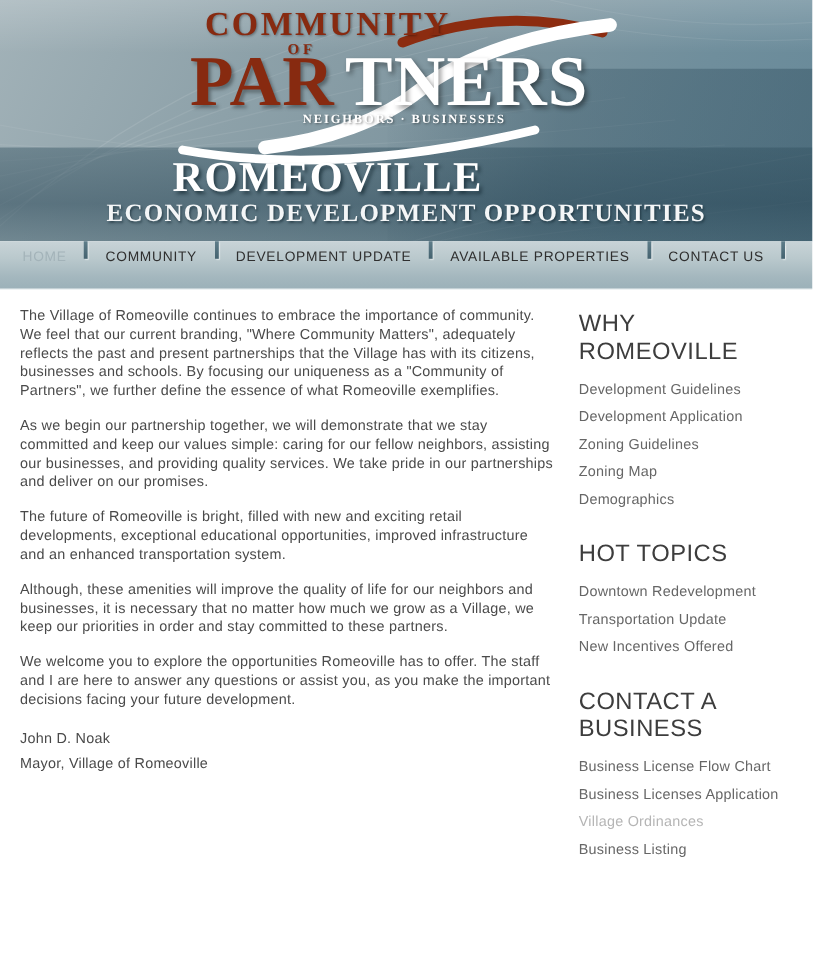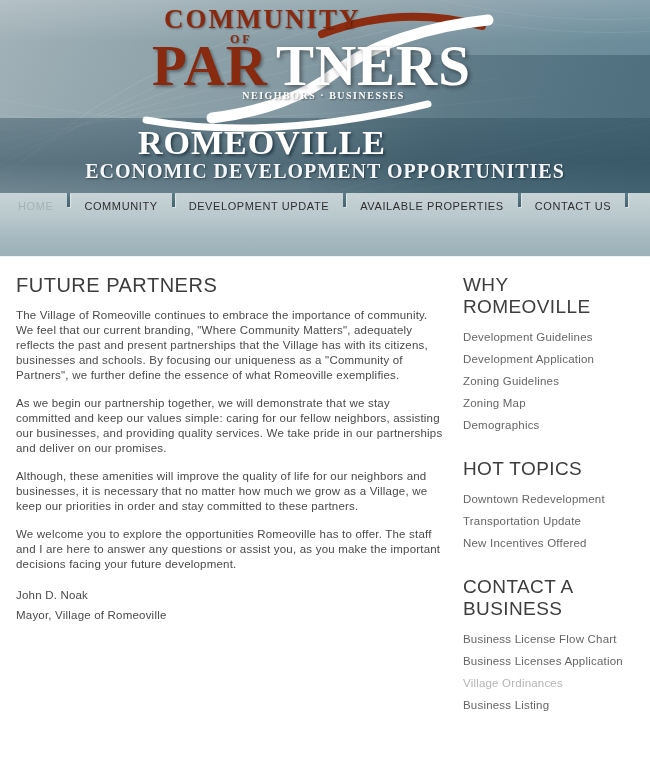--- a/index.html
+++ b/index.html
@@ -62,21 +62,21 @@
   }
   .site-subtitle {
     position:absolute; left:0; width:650px; top:160px; text-align:center;
     font-family:"Liberation Serif", serif; font-weight:bold;
     color:#f4f6f7; font-size:20px; letter-spacing:1px; z-index:4;
     text-shadow:1px 1px 2px rgba(15,35,45,0.6);
   }
 
   
   .nav {
-    position:relative; width:650px; height:64px;
+    position:relative; width:650px; height:39px;
     background:linear-gradient(180deg, #c8d3d7 0%, #bac9cd 35%, #a4b7be 75%, #9cb1b9 100%);
     border-bottom:1px solid #eef2f3;
   }
   .nav-row { display:flex; align-items:flex-start; padding-left:18px; height:24px; }
   .nav-item {
     font-size:11px; letter-spacing:0.6px; color:#2f2f2f;
     padding-top:7px; cursor:pointer; white-space:nowrap;
   }
   .nav-item.active { color:#a3b3b9; cursor:default; }
   .nav-sep {
@@ -166,23 +166,23 @@
     <div class="nav-item">AVAILABLE PROPERTIES</div>
     <div class="nav-sep"></div>
     <div class="nav-item">CONTACT US</div>
     <div class="nav-sep"></div>
   </div>
 </div>
 
 <div class="content">
 
   <div class="main-col">
-    <h1 class="page-title">FUTURE PARTNERS</h1>
     <p>The Village of Romeoville continues to embrace the importance of community. We feel that our current branding, "Where Community Matters", adequately reflects the past and present partnerships that the Village has with its citizens, businesses and schools. By focusing our uniqueness as a "Community of Partners", we further define the essence of what Romeoville exemplifies.</p>
     <p>As we begin our partnership together, we will demonstrate that we stay committed and keep our values simple: caring for our fellow neighbors, assisting our businesses, and providing quality services. We take pride in our partnerships and deliver on our promises.</p>
+    <p>The future of Romeoville is bright, filled with new and exciting retail developments, exceptional educational opportunities, improved infrastructure and an enhanced transportation system.</p>
     <p>Although, these amenities will improve the quality of life for our neighbors and businesses, it is necessary that no matter how much we grow as a Village, we keep our priorities in order and stay committed to these partners.</p>
     <p>We welcome you to explore the opportunities Romeoville has to offer. The staff and I are here to answer any questions or assist you, as you make the important decisions facing your future development.</p>
     <div class="signature">
       <p>John D. Noak</p>
       <p>Mayor, Village of Romeoville</p>
     </div>
 
   </div>
 
   <div class="sidebar">

